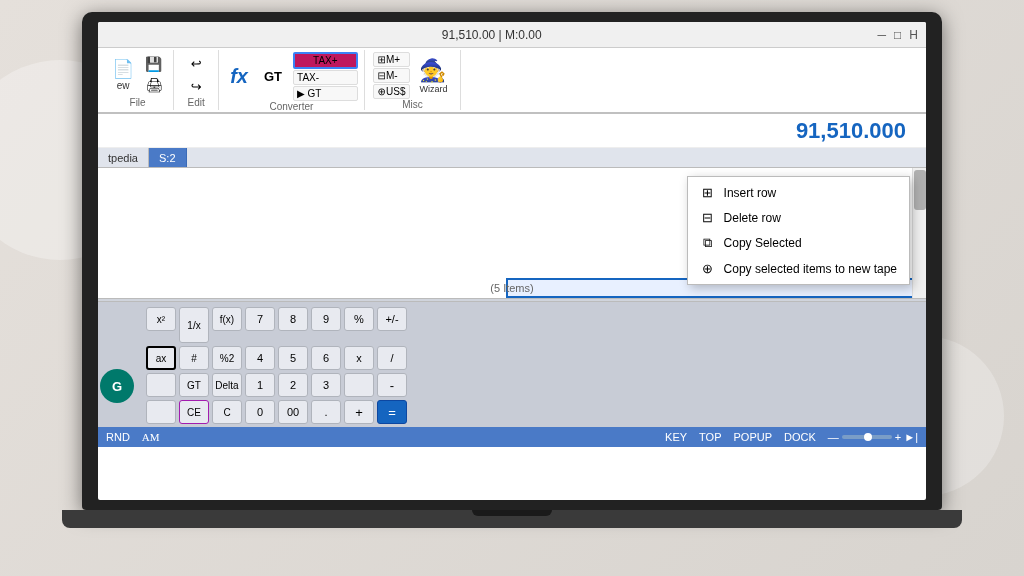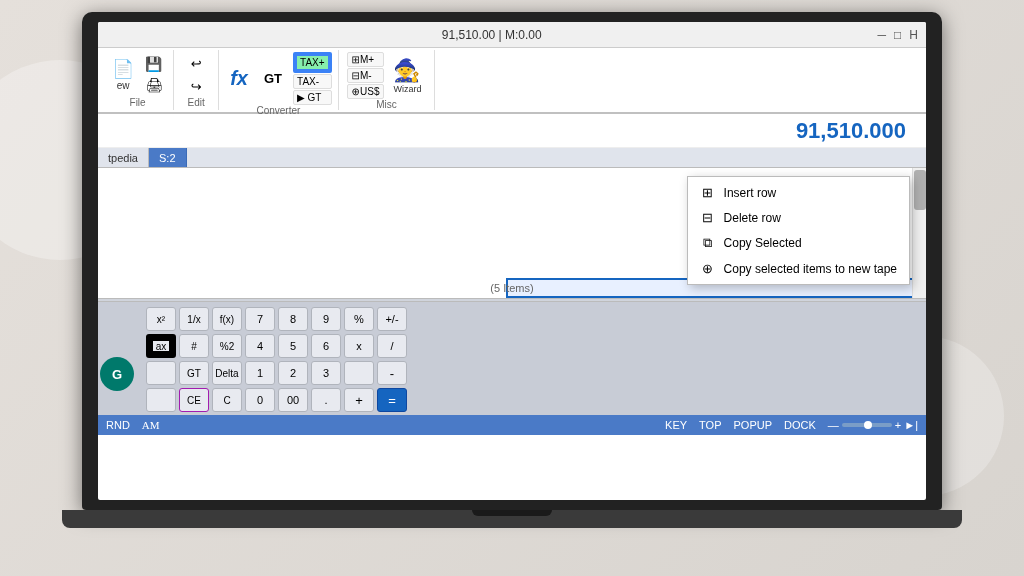--- a/index.html
+++ b/index.html
@@ -65,21 +65,21 @@
             <div style="font-size:10px;color:#666;">Edit</div>
           </div>
 
           <div style="display:flex; flex-direction:column; align-items:center; border-right:1px solid #ddd; padding:2px 6px; min-width:80px;">
             <div style="display:flex; gap:4px; flex:1; align-items:center;">
               <div style="display:flex;flex-direction:column;align-items:center;cursor:pointer;padding:3px 4px;border:1px solid transparent;border-radius:2px;">
                 <span style="font-size:20px;font-style:italic;font-weight:bold;color:#1565c0;">fx</span>
               </div>
               <div style="cursor:pointer;padding:3px 6px;border:1px solid transparent;border-radius:2px;font-size:13px;font-weight:bold;">GT</div>
               <div style="display:flex;flex-direction:column;gap:1px;">
-                <div style="cursor:pointer;padding:1px 3px;border:4px solid #3b82f6;border-radius:2px;font-size:10px;background:#86efac;">TAX+</div>
+                <div style="cursor:pointer;padding:1px 18px;border:2px solid #3b82f6;border-radius:2px;font-size:10px;background:#be185d;">TAX+</div>
                 <div style="cursor:pointer;padding:1px 3px;border:1px solid #ddd;border-radius:2px;font-size:10px;background:#f8f8f8;">TAX-</div>
                 <div style="cursor:pointer;padding:1px 3px;border:1px solid #ddd;border-radius:2px;font-size:10px;background:#f8f8f8;">▶ GT</div>
               </div>
             </div>
             <div style="font-size:10px;color:#666;">Converter</div>
           </div>
 
           <div style="display:flex; flex-direction:column; align-items:center; border-right:1px solid #ddd; padding:2px 8px; min-width:80px;">
             <div style="display:flex; gap:4px; flex:1; align-items:center;">
               <div style="display:flex;flex-direction:column;gap:1px;">
@@ -154,31 +154,31 @@
         <div style="height:4px; background:#d0d4dc; border-top:1px solid #bbb; border-bottom:1px solid #bbb;"></div>
 
         <div style="background:#c8ccd6; padding:5px 4px 3px 4px; position:relative;">
 
           <div style="position:absolute; left:2px; bottom:24px; width:34px; height:34px; background:#00796b; border-radius:50%; display:flex; align-items:center; justify-content:center; color:#fff; font-size:13px; font-weight:bold; z-index:10;">G</div>
 
           <div style="display:flex; flex-direction:column; gap:3px; margin-left:44px;">
 
             <div style="display:flex; gap:3px;">
               <button style="background:#e8eaf0;border:1px solid #b0b4bc;border-radius:3px;height:24px;min-width:30px;font-size:10px;cursor:pointer;">x²</button>
-              <button style="background:#e8eaf0;border:1px solid #b0b4bc;border-radius:3px;height:24px;min-width:30px;font-size:10px;cursor:pointer;">1/x</button>
+              <button style="background:#e8eaf0;border:1px solid #b0b4bc;border-radius:3px;height:36px;min-width:30px;font-size:10px;cursor:pointer;">1/x</button>
               <button style="background:#e8eaf0;border:1px solid #b0b4bc;border-radius:3px;height:24px;min-width:30px;font-size:10px;cursor:pointer;">f(x)</button>
               <button style="background:#e8eaf0;border:1px solid #b0b4bc;border-radius:3px;height:24px;min-width:30px;font-size:11px;cursor:pointer;">7</button>
               <button style="background:#e8eaf0;border:1px solid #b0b4bc;border-radius:3px;height:24px;min-width:30px;font-size:11px;cursor:pointer;">8</button>
               <button style="background:#e8eaf0;border:1px solid #b0b4bc;border-radius:3px;height:24px;min-width:30px;font-size:11px;cursor:pointer;">9</button>
               <button style="background:#e8eaf0;border:1px solid #b0b4bc;border-radius:3px;height:24px;min-width:30px;font-size:11px;cursor:pointer;">%</button>
               <button style="background:#e8eaf0;border:1px solid #b0b4bc;border-radius:3px;height:24px;min-width:30px;font-size:11px;cursor:pointer;">+/-</button>
             </div>
 
             <div style="display:flex; gap:3px;">
-              <button style="background:#e8eaf0;border:7px solid #000000;border-radius:3px;height:24px;min-width:30px;font-size:10px;cursor:pointer;">ax</button>
+              <button style="background:#e8eaf0;border:2px solid #000000;border-radius:3px;height:24px;min-width:30px;font-size:10px;cursor:pointer;">ax</button>
               <button style="background:#e8eaf0;border:1px solid #b0b4bc;border-radius:3px;height:24px;min-width:30px;font-size:10px;cursor:pointer;">#</button>
               <button style="background:#e8eaf0;border:1px solid #b0b4bc;border-radius:3px;height:24px;min-width:30px;font-size:10px;cursor:pointer;">%2</button>
               <button style="background:#e8eaf0;border:1px solid #b0b4bc;border-radius:3px;height:24px;min-width:30px;font-size:11px;cursor:pointer;">4</button>
               <button style="background:#e8eaf0;border:1px solid #b0b4bc;border-radius:3px;height:24px;min-width:30px;font-size:11px;cursor:pointer;">5</button>
               <button style="background:#e8eaf0;border:1px solid #b0b4bc;border-radius:3px;height:24px;min-width:30px;font-size:11px;cursor:pointer;">6</button>
               <button style="background:#e8eaf0;border:1px solid #b0b4bc;border-radius:3px;height:24px;min-width:30px;font-size:11px;cursor:pointer;">x</button>
               <button style="background:#e8eaf0;border:1px solid #b0b4bc;border-radius:3px;height:24px;min-width:30px;font-size:11px;cursor:pointer;">/</button>
             </div>
 
             <div style="display:flex; gap:3px;">

